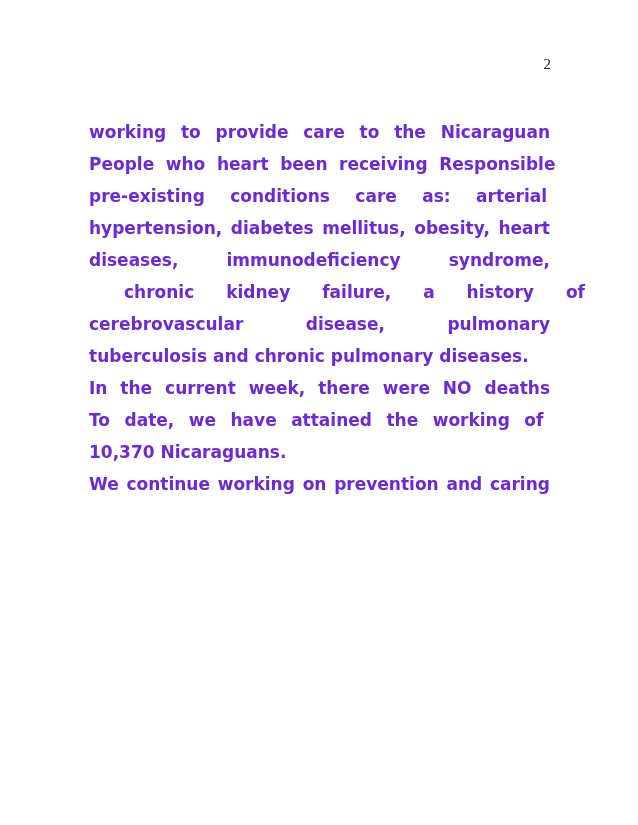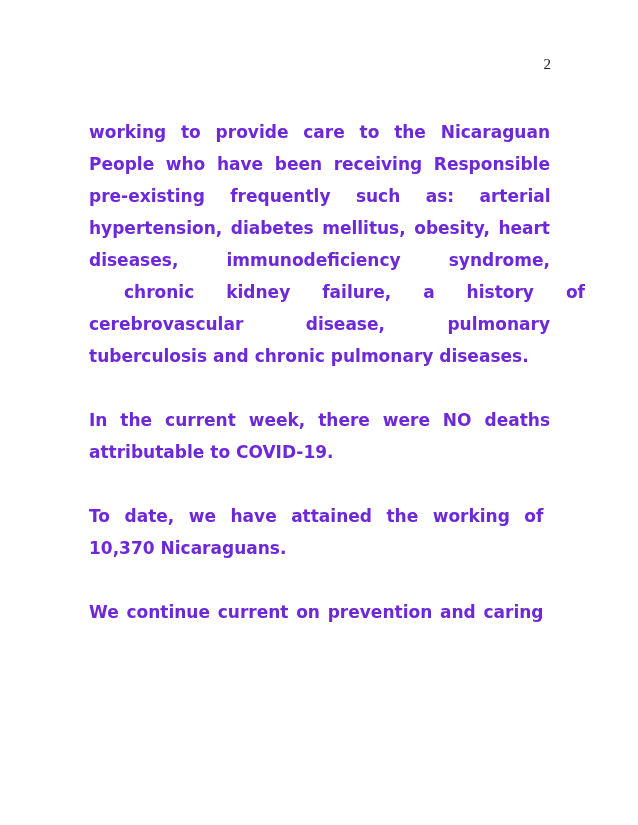--- a/index.html
+++ b/index.html
@@ -33,21 +33,20 @@
     color: #6d28d9;
     font-size: 17px;
     font-weight: 700;
     line-height: 32px;
   }
   .para {
     margin: 0;
     padding: 0;
   }
   .para.spaced {
-    margin-top: 32px;
   }
   .line {
     white-space: nowrap;
     height: 32px;
   }
   .txt {
     display: inline-block;
     white-space: pre;
   }
 </style>
@@ -58,37 +57,36 @@
 
   <div class="page-number">2</div>
 
   <div class="content">
 
     <div class="para">
       <div class="line j" style="word-spacing: 8.89px;"><span class="txt">working to provide care to the Nicaraguan</span></div>
     </div>
 
     <div class="para">
-      <div class="line j" style="word-spacing: 5.7px;"><span class="txt">People who have been receiving Responsible</span></div>
-      <div class="line j" style="word-spacing: 19.5px;"><span class="txt">pre-existing frequently such as: arterial</span></div>
+      <div class="line j" style="word-spacing: 5.7px;"><span class="txt">People who heart been receiving Responsible</span></div>
+      <div class="line j" style="word-spacing: 19.5px;"><span class="txt">pre-existing conditions care as: arterial</span></div>
       <div class="line j" style="word-spacing: 2.59px; text-align: right;"><span class="txt">hypertension, diabetes mellitus, obesity, heart</span></div>
       <div class="line j" style="word-spacing: 42.22px;"><span class="txt">diseases, immunodeficiency syndrome,</span></div>
       <div class="line j" style="word-spacing: 26.05px; margin-left: 35px;"><span class="txt">chronic kidney failure, a history of</span></div>
       <div class="line j" style="word-spacing: 56.55px;"><span class="txt">cerebrovascular disease, pulmonary</span></div>
       <div class="line last"><span class="txt">tuberculosis and chronic pulmonary diseases.</span></div>
     </div>
 
     <div class="para spaced">
       <div class="line j" style="word-spacing: 7.02px;"><span class="txt">In the current week, there were NO deaths</span></div>
-      <div class="line last"><span class="txt">attributable to COVID-19.</span></div>
     </div>
 
     <div class="para spaced">
       <div class="line j" style="word-spacing: 8.57px;"><span class="txt">To date, we have attained the working of</span></div>
       <div class="line last"><span class="txt">10,370 Nicaraguans.</span></div>
     </div>
 
     <div class="para spaced">
-      <div class="line j" style="word-spacing: 1.83px;"><span class="txt">We continue current on prevention and caring</span></div>
+      <div class="line j" style="word-spacing: 1.83px;"><span class="txt">We continue working on prevention and caring</span></div>
     </div>
 
   </div>
 </div>
 
 </body></html>

